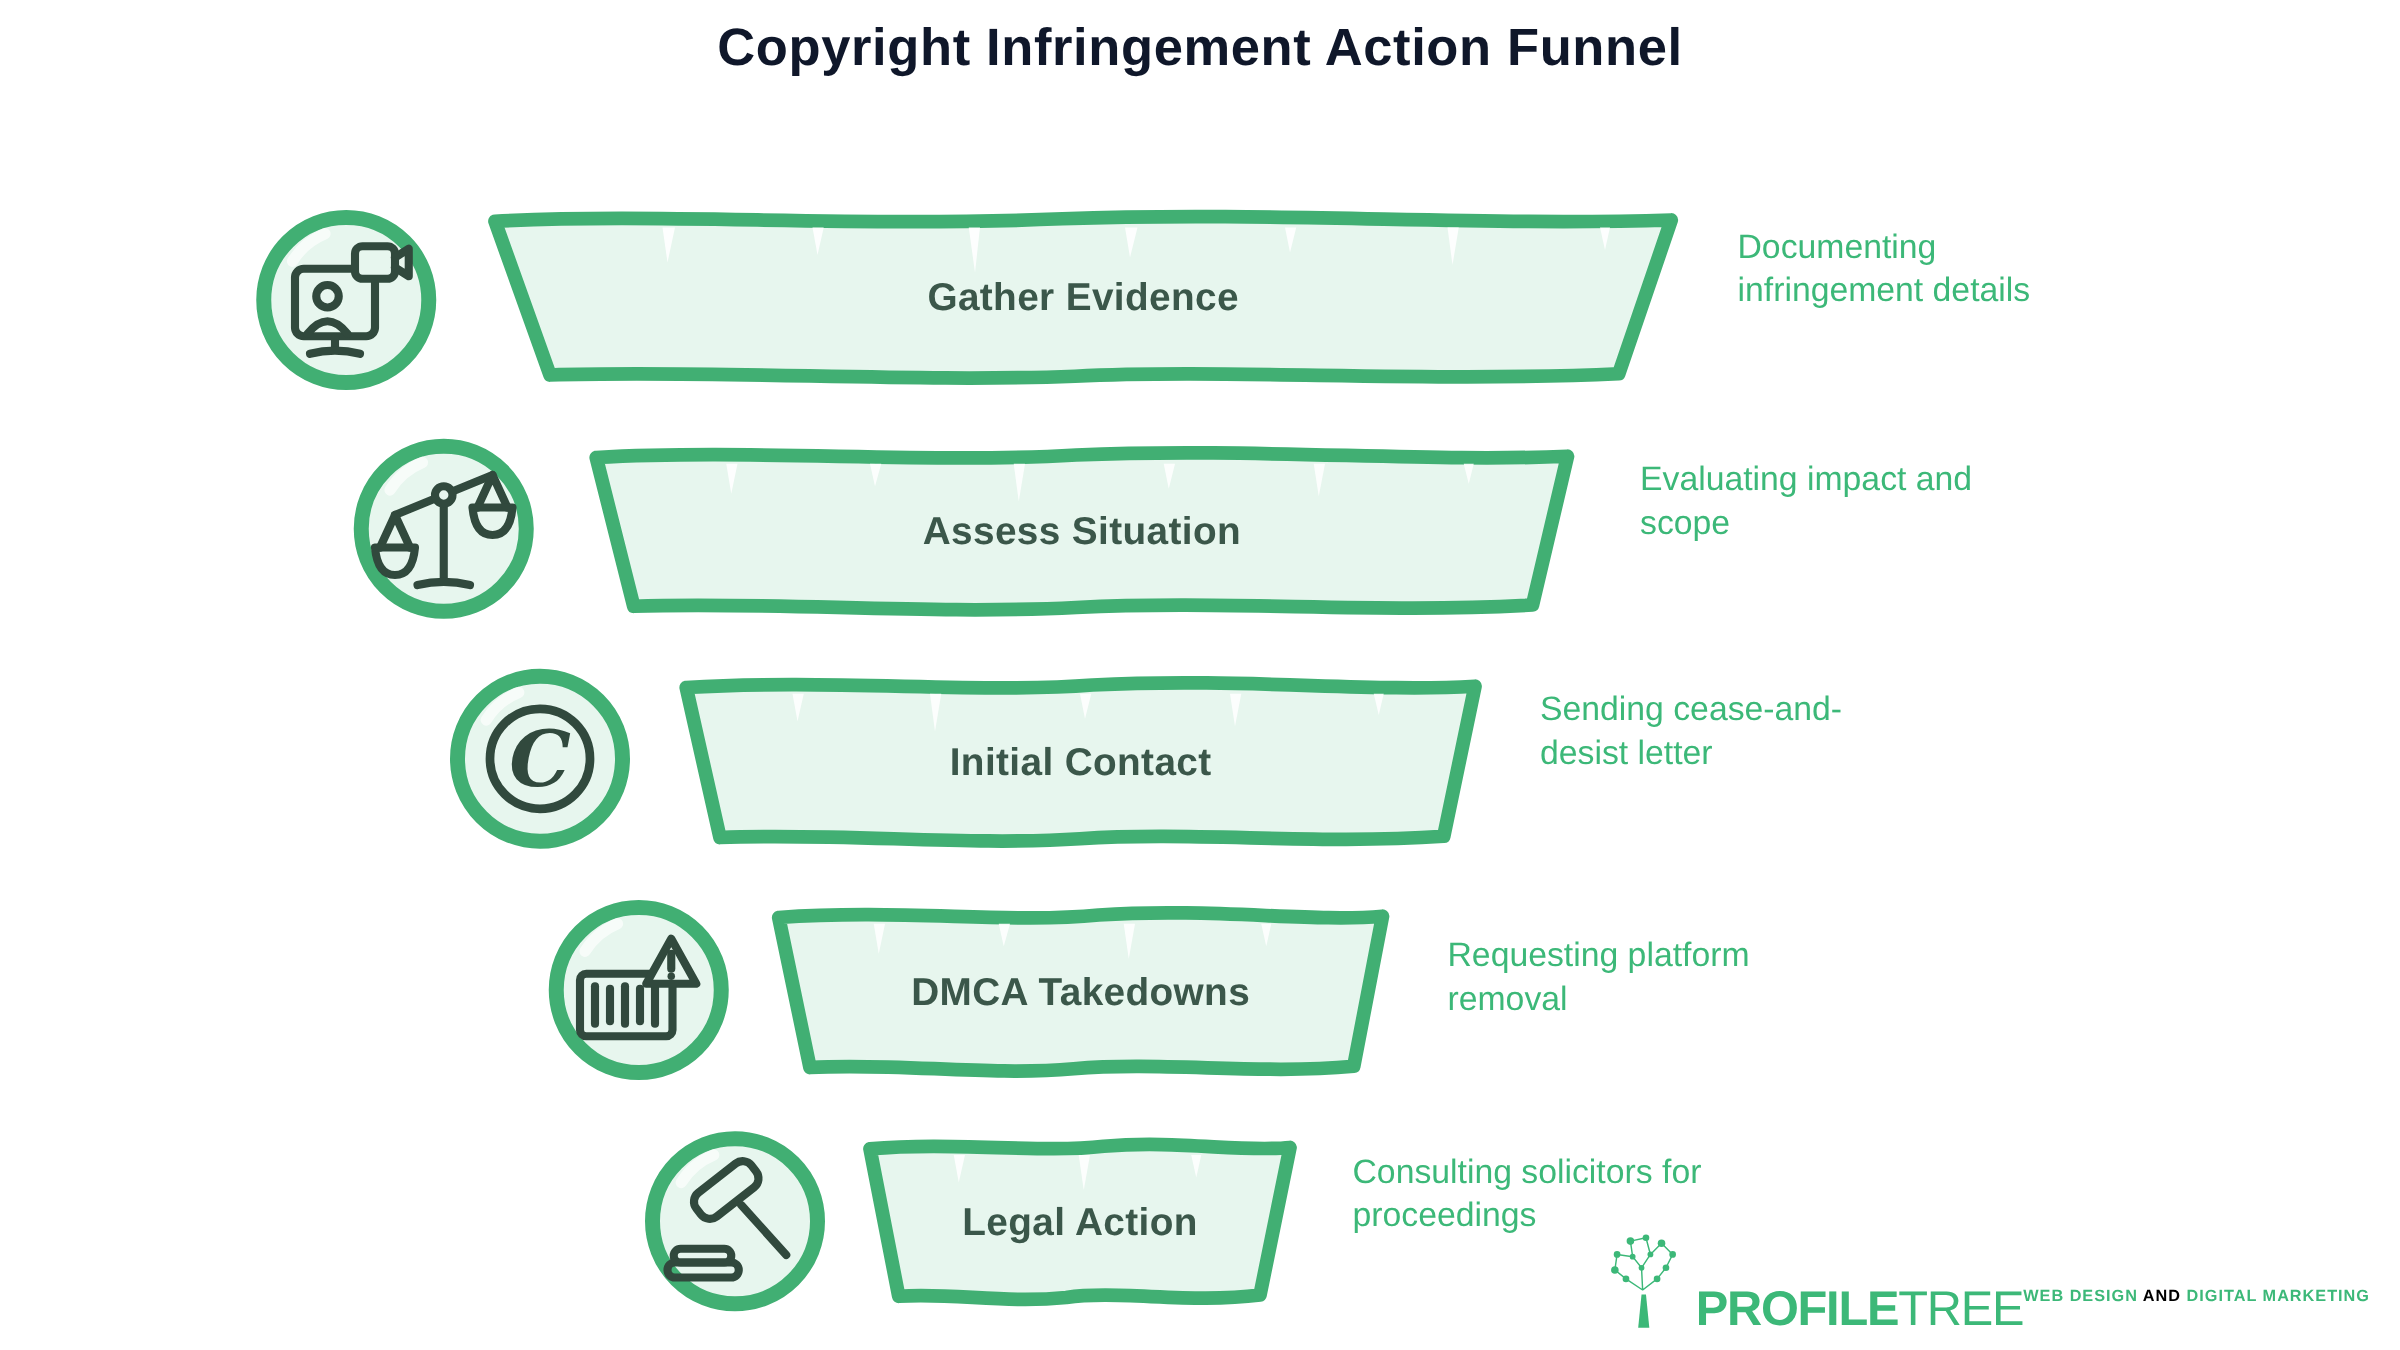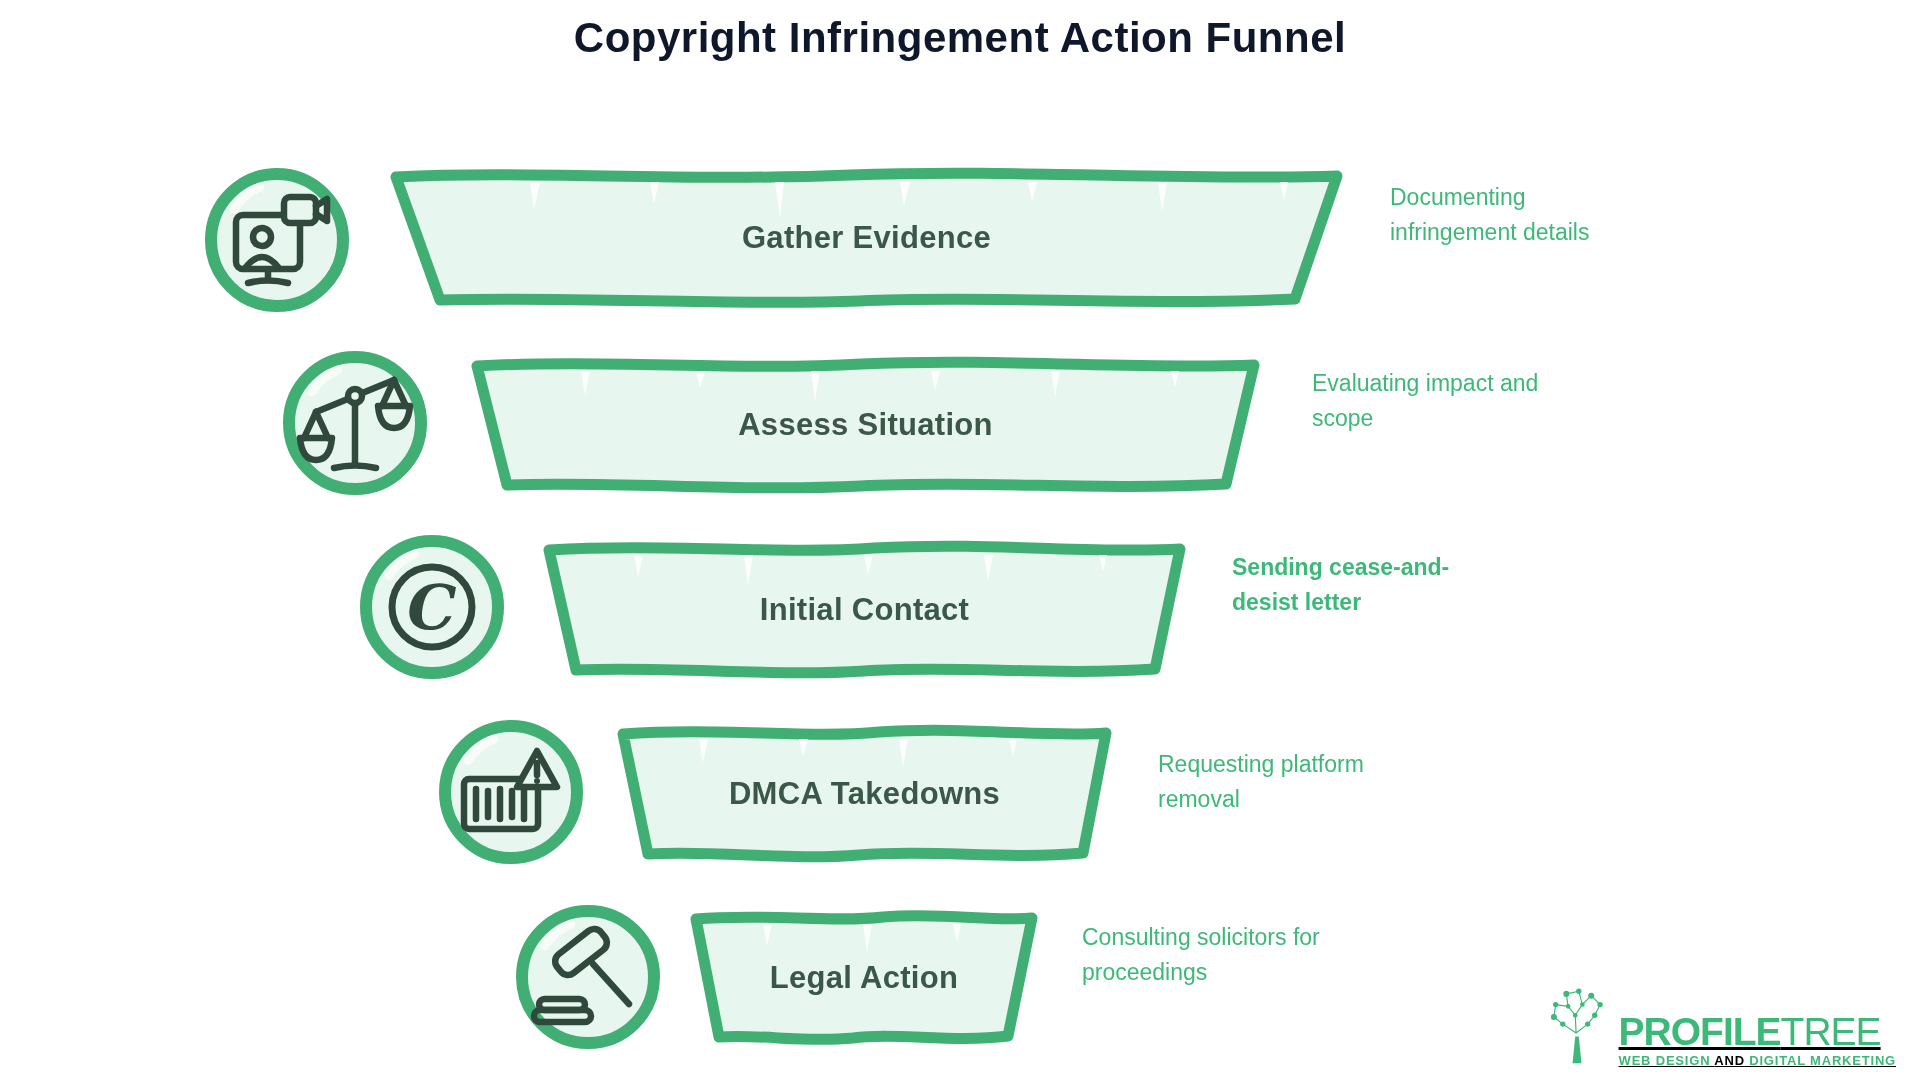--- a/index.html
+++ b/index.html
@@ -19,30 +19,30 @@
   .t1{left:380px;top:166px;width:973px;height:144px;text-decoration:underline;}
   .t2{left:461px;top:355px;width:809px;height:140px;}
   .t3{left:534px;top:539px;width:661px;height:141px;}
   .t4{left:609px;top:723px;width:511px;height:141px;}
   .t5{left:683px;top:908px;width:362px;height:139px;}
   .trap svg{position:absolute;left:0;top:0;}
   .stage-label{position:absolute;left:0;top:0;width:100%;height:100%;
                display:flex;align-items:center;justify-content:center;
                font-size:31px;font-weight:bold;color:#3B574A;letter-spacing:0.3px;}
   
-  .desc{position:absolute;width:330px;font-size:23px;line-height:35px;color:#3CB878;
+  .desc{position:absolute;width:330px;font-size:27px;line-height:35px;color:#3CB878;
         white-space:pre-line;}
   .d1{left:1390px;top:180px;}
   .d2{left:1312px;top:366px;}
-  .d3{left:1232px;top:550px;font-weight:bold;}
+  .d3{left:1232px;top:550px;}
   .d4{left:1158px;top:736px;margin-top:11px;}
   .d5{left:1082px;top:920px;}
   
   .logo{position:absolute;right:24px;bottom:12px;display:flex;align-items:flex-end;gap:10px;}
-  .logo-text{display:flex;flex-direction:column;text-decoration:underline;}
+  .logo-text{display:flex;flex-direction:row;}
   .brand{font-size:39px;line-height:40px;color:#3CB878;letter-spacing:-1px;}
   .brand .bold{font-weight:bold;}
   .brand .light{font-weight:normal;}
   .tagline{font-size:13px;font-weight:bold;letter-spacing:0.8px;color:#3CB878;margin-top:1px;}
   .tagline .and{color:#000000;}
   .copyright-c{font-family:"DejaVu Serif", serif;font-style:italic;font-weight:bold;}
 </style>
 </head>
 <body>
 

